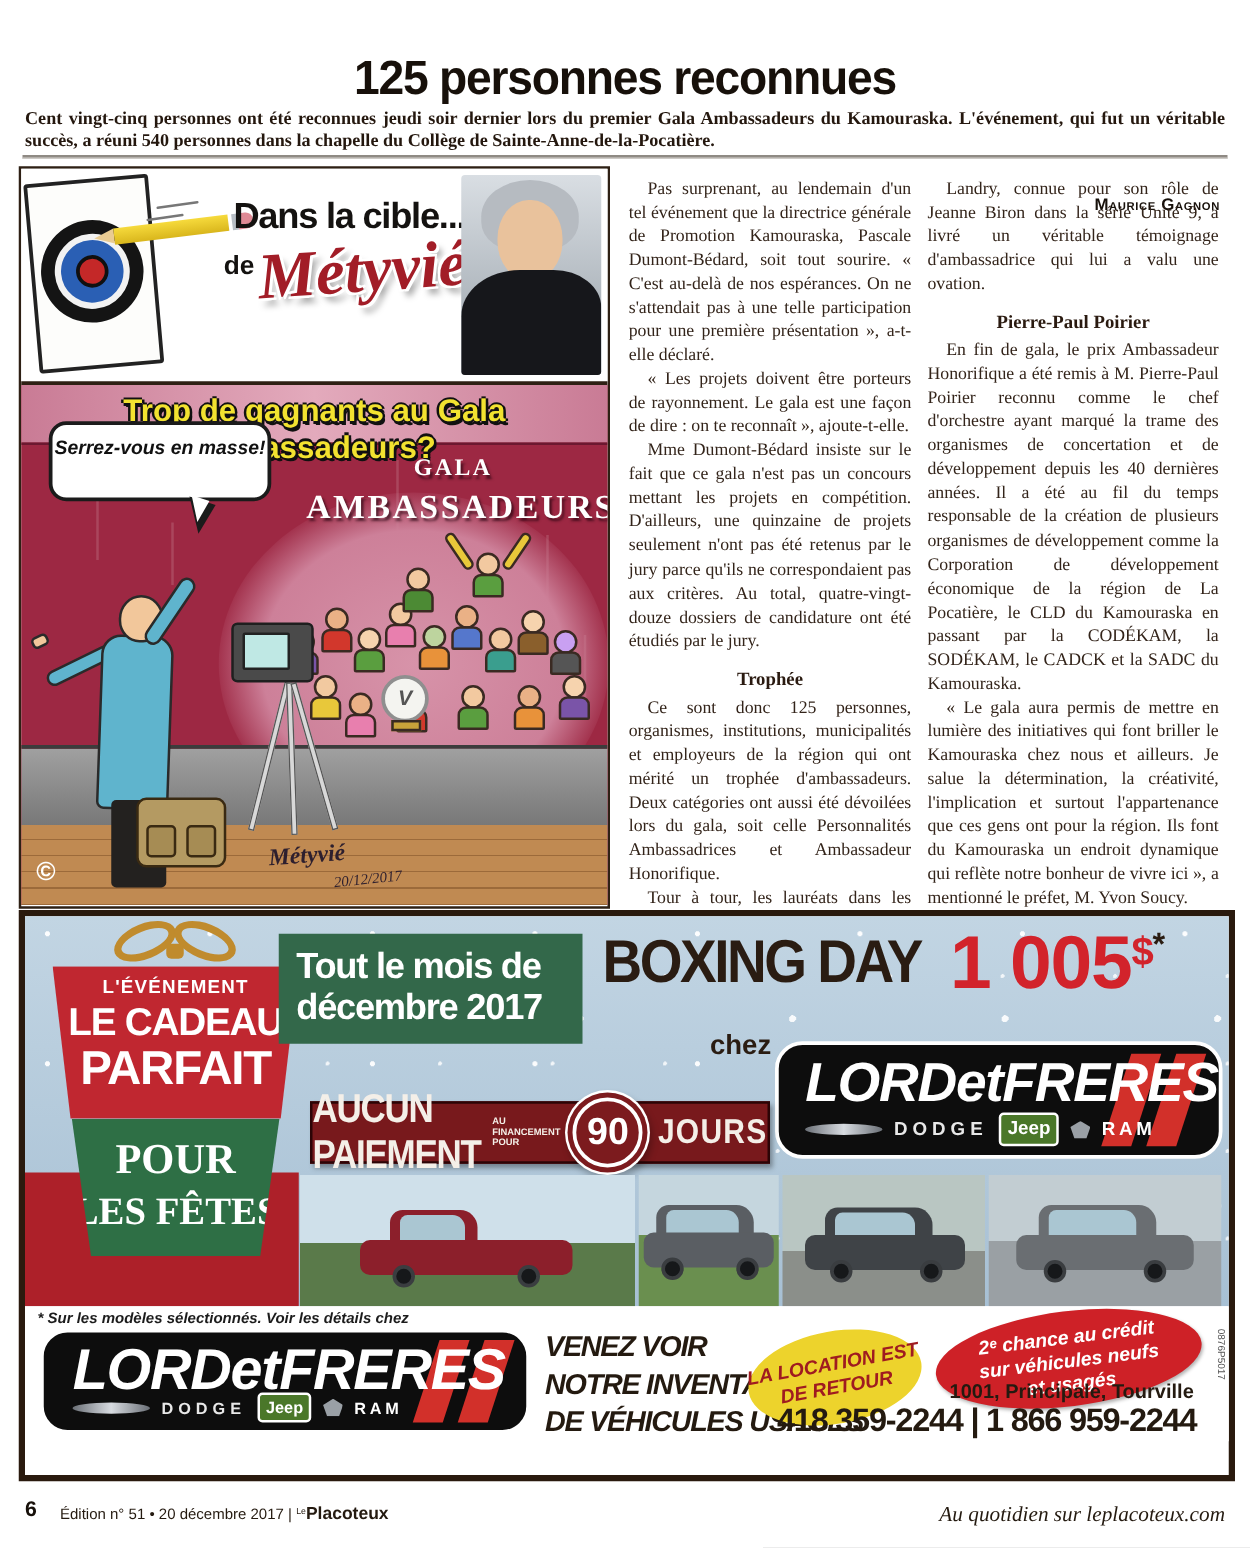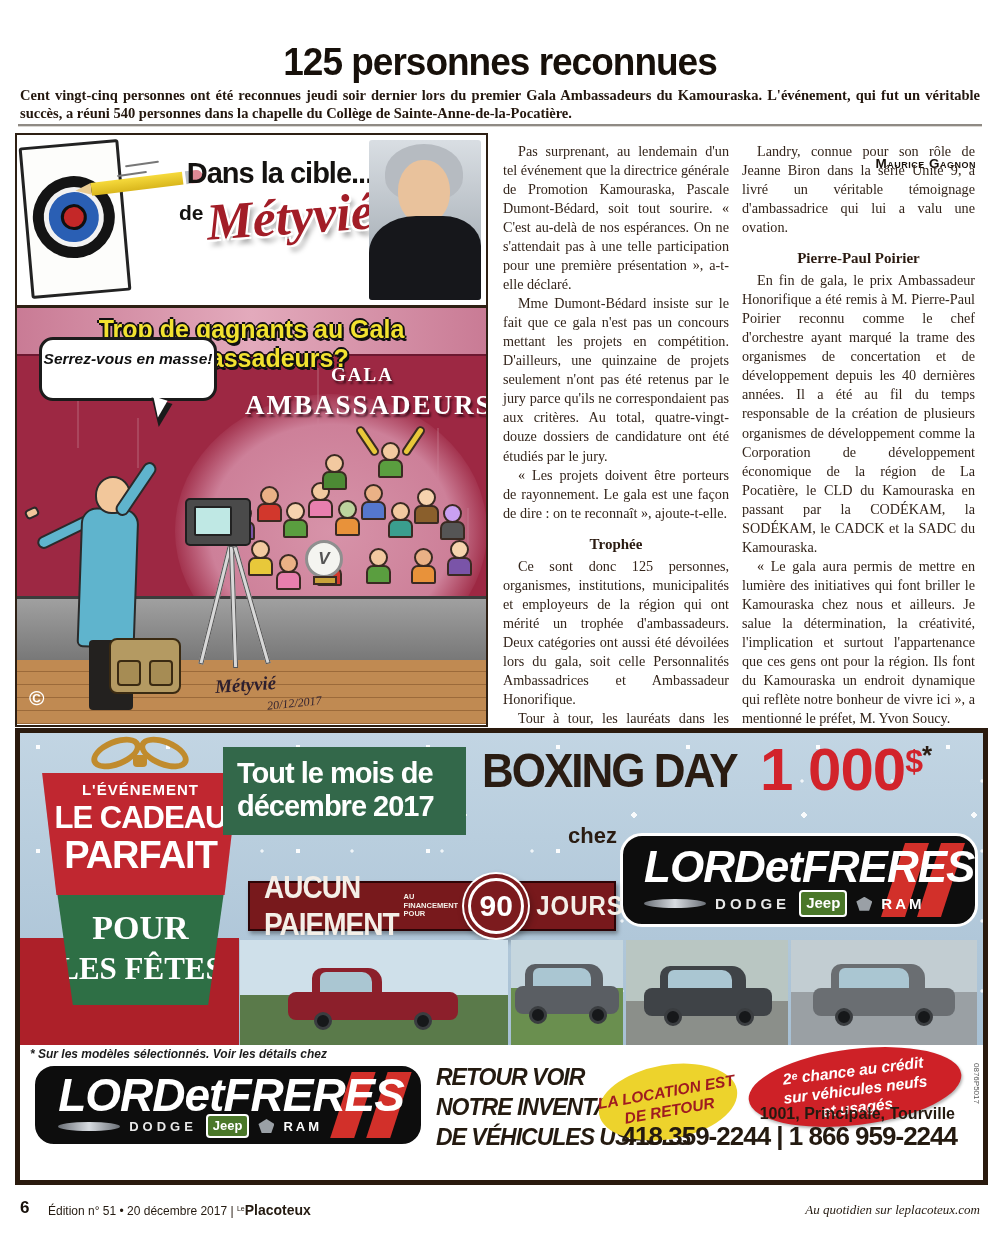--- a/index.html
+++ b/index.html
@@ -140,21 +140,21 @@
   .lf-dodge{color:#e8e8e8;font-weight:700;letter-spacing:4px;}
   .lf-jeep{background:#4a7729;border:2px solid #fff;border-radius:4px;color:#fff;font-weight:700;padding:0 5px;line-height:1.5;}
   .lf-ram-ic{width:16px;height:14px;background:#9aa0a6;clip-path:polygon(50% 0,100% 35%,80% 100%,20% 100%,0 35%);}
   .lf-ram{color:#fff;font-weight:800;letter-spacing:3px;}
   .lf-top{left:600px;top:100px;width:358px;height:94px;}
   .lf-top .lf-name{font-size:44px;top:6px;}
   .lf-top .lf-slash.s1{right:58px;width:24px;}
   .lf-top .lf-slash.s2{right:22px;width:24px;}
   .lf-top .lf-brands{font-size:15px;}
   .pay-banner{position:absolute;left:228px;top:148px;width:368px;height:50px;background:#78191c;border:2px solid #2c0406;
-              box-sizing:border-box;display:flex;align-items:center;padding-left:14px;box-shadow:2px 3px 4px rgba(0,0,0,.35);}
+              box-sizing:border-box;display:flex;align-items:center;box-shadow:2px 3px 4px rgba(0,0,0,.35);}
   .pay-main{color:#f4efe8;font-weight:800;font-size:28px;letter-spacing:-1px;transform:scaleY(1.15);}
   .pay-stack{margin-left:5px;color:#f4efe8;font-weight:700;font-size:7.5px;line-height:1.15;}
   .pay-badge{margin-left:10px;width:56px;height:56px;border-radius:50%;background:#7c1b1e;border:3px solid #fff;
              box-shadow:0 0 0 4px #7c1b1e,0 0 0 6px #fff,2px 4px 6px 6px rgba(0,0,0,.25);box-sizing:border-box;
              color:#fff;font-weight:800;font-size:30px;text-align:center;line-height:50px;flex:none;}
   .pay-days{margin-left:12px;color:#f4efe8;font-weight:800;font-size:24px;letter-spacing:1px;transform:scaleY(1.15);}
   .vehicles{position:absolute;left:0;top:207px;width:963px;height:105px;}
   .vehicle{position:absolute;top:0;height:105px;overflow:hidden;}
   .car{position:absolute;}
   .car .cabin{position:absolute;border-radius:10px 14px 0 0;background:var(--c);}
@@ -179,21 +179,21 @@
   .ad-code{position:absolute;right:2px;top:18px;writing-mode:vertical-rl;font-size:8px;color:#555;}
   .ad-webbar{position:absolute;left:0;top:420px;width:963px;height:27px;background:#241a10;color:#fff;
              text-align:center;font-size:24px;font-weight:800;font-style:italic;line-height:26px;letter-spacing:1px;}
 
   
   .footer{position:absolute;left:0;top:1196px;width:100%;height:30px;}
   .f-page{position:absolute;left:20px;top:2px;font-size:17px;font-weight:800;color:#17100a;}
   .f-edition{position:absolute;left:48px;top:6px;font-size:12px;color:#241a10;}
   .f-brand-le{font-size:7px;vertical-align:4px;}
   .f-brand{font-weight:800;font-size:14px;}
-  .f-tagline{position:absolute;right:20px;top:6px;font-size:13px;font-style:italic;font-family:"Liberation Serif",serif;color:#241a10;}
+  .f-tagline{position:absolute;right:20px;top:6px;font-size:17px;font-style:italic;font-family:"Liberation Serif",serif;color:#241a10;}
 </style>
 </head>
 <body>
 
 <div class="page">
 
   <div class="headline">125 personnes reconnues</div>
   <div class="lede">Cent vingt-cinq personnes ont été reconnues jeudi soir dernier lors du premier Gala Ambassadeurs du Kamouraska. L'événement, qui fut un véritable succès, a réuni 540 personnes dans la chapelle du Collège de Sainte-Anne-de-la-Pocatière.</div>
   <div class="rule"></div>
   <div class="byline">Maurice Gagnon</div>
@@ -341,22 +341,22 @@
         </div>
 
       <div class="ct-sig">Métyvié</div>
       <div class="ct-sig-date">20/12/2017</div>
       <div class="ct-copy">©</div>
     </div>
   </div>
 
   <div class="col col-1">
     <p>Pas surprenant, au lendemain d'un tel événement que la directrice générale de Promotion Kamouraska, Pascale Dumont-Bédard, soit tout sourire. « C'est au-delà de nos espérances. On ne s'attendait pas à une telle participation pour une première présentation », a-t-elle déclaré.</p>
+    <p>« Les projets doivent être porteurs de rayonnement. Le gala est une façon de dire : on te reconnaît », ajoute-t-elle.</p>
     <p>Mme Dumont-Bédard insiste sur le fait que ce gala n'est pas un concours mettant les projets en compétition. D'ailleurs, une quinzaine de projets seulement n'ont pas été retenus par le jury parce qu'ils ne correspondaient pas aux critères. Au total, quatre-vingt-douze dossiers de candidature ont été étudiés par le jury.</p>
-    <p>« Les projets doivent être porteurs de rayonnement. Le gala est une façon de dire : on te reconnaît », ajoute-t-elle.</p>
     <h4>Trophée</h4>
     <p>Ce sont donc 125 personnes, organismes, institutions, municipalités et employeurs de la région qui ont mérité un trophée d'ambassadeurs. Deux catégories ont aussi été dévoilées lors du gala, soit celle Personnalités Ambassadrices et Ambassadeur Honorifique.</p>
     <p>Tour à tour, les lauréats dans les catégories Bons coups (organismes, institutions, associations, organismes culturels et communautaires et entreprises), Employeurs-Ambassadeurs et Individu/Groupe ont foulé les marches de l'escalier de la Chapelle du Collège pour recevoir un trophée.</p>
     <p>Les quatre personnalités ambassadrices du Kamouraska sont MM. André Gagnon et Christian Bégin ainsi que Mmes Hélène Raymond et Ève Landry, présentes au gala. Mme</p>
   </div>
   <div class="col col-2">
     <p>Landry, connue pour son rôle de Jeanne Biron dans la série Unité 9, a livré un véritable témoignage d'ambassadrice qui lui a valu une ovation.</p>
     <h4>Pierre-Paul Poirier</h4>
     <p>En fin de gala, le prix Ambassadeur Honorifique a été remis à M. Pierre-Paul Poirier reconnu comme le chef d'orchestre ayant marqué la trame des organismes de concertation et de développement depuis les 40 dernières années. Il a été au fil du temps responsable de la création de plusieurs organismes de développement comme la Corporation de développement économique de la région de La Pocatière, le CLD du Kamouraska en passant par la CODÉKAM, la SODÉKAM, le CADCK et la SADC du Kamouraska.</p>
     <p>« Le gala aura permis de mettre en lumière des initiatives qui font briller le Kamouraska chez nous et ailleurs. Je salue la détermination, la créativité, l'implication et surtout l'appartenance que ces gens ont pour la région. Ils font du Kamouraska un endroit dynamique qui reflète notre bonheur de vivre ici », a mentionné le préfet, M. Yvon Soucy.</p>
@@ -384,21 +384,21 @@
         <div class="gift-l4">LES FÊTES</div>
       </div>
     </div>
 
     <div class="promo-box">
       <div>Tout le mois de</div>
       <div>décembre 2017</div>
     </div>
 
     <div class="boxing">BOXING DAY</div>
-    <div class="price"><span>1 000</span><sup>$</sup><span class="star">*</span></div>
+    <div class="price"><span>1 005</span><sup>$</sup><span class="star">*</span></div>
     <div class="chez">chez</div>
 
     <div class="lf-logo lf-top">
       <div class="lf-slash s1"></div>
       <div class="lf-slash s2"></div>
       <div class="lf-name">LORDetFRERES</div>
       <div class="lf-brands">
         <div class="lf-wing"></div>
         <span class="lf-dodge">DODGE</span>
         <span class="lf-jeep">Jeep</span>
@@ -467,21 +467,21 @@
         <div class="lf-brands">
           <div class="lf-wing"></div>
           <span class="lf-dodge">DODGE</span>
           <span class="lf-jeep">Jeep</span>
           <div class="lf-ram-ic"></div>
           <span class="lf-ram">RAM</span>
         </div>
       </div>
 
       <div class="venez">
-        <div>RETOUR VOIR</div>
+        <div>VENEZ VOIR</div>
         <div>NOTRE INVENTAIRE</div>
         <div>DE VÉHICULES USAGÉS</div>
       </div>
 
       <div class="oval oval-yellow">
         <div>LA LOCATION EST</div>
         <div>DE RETOUR</div>
       </div>
 
       <div class="oval oval-red">

